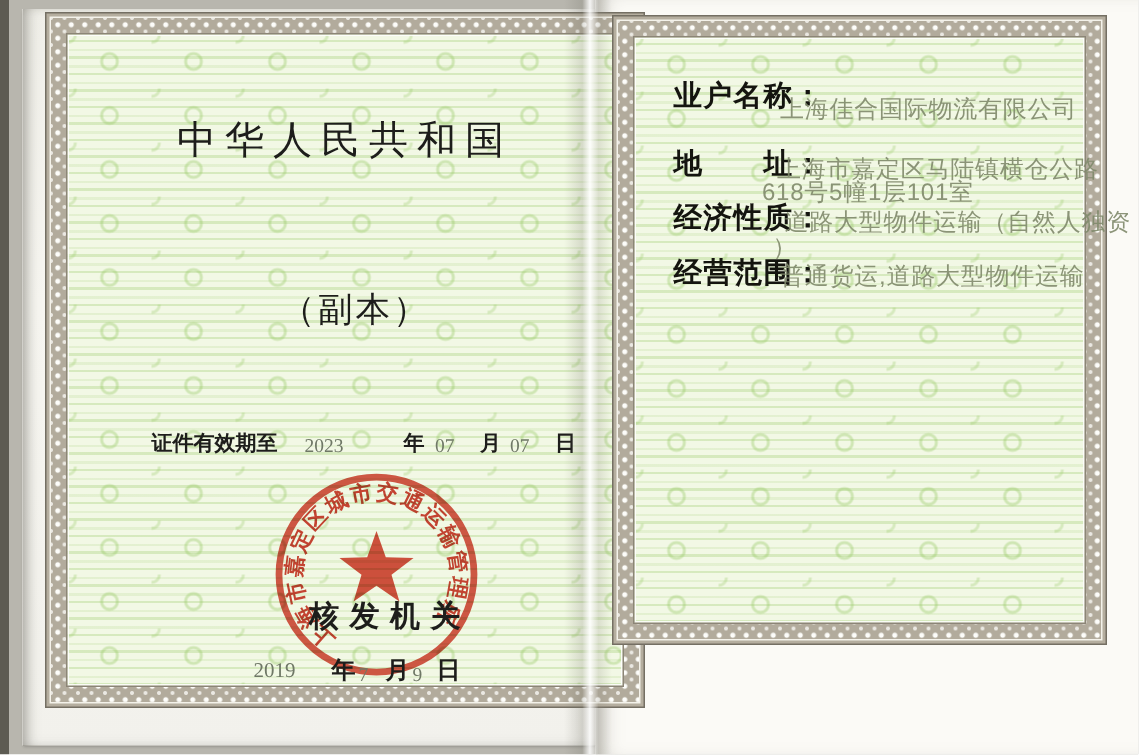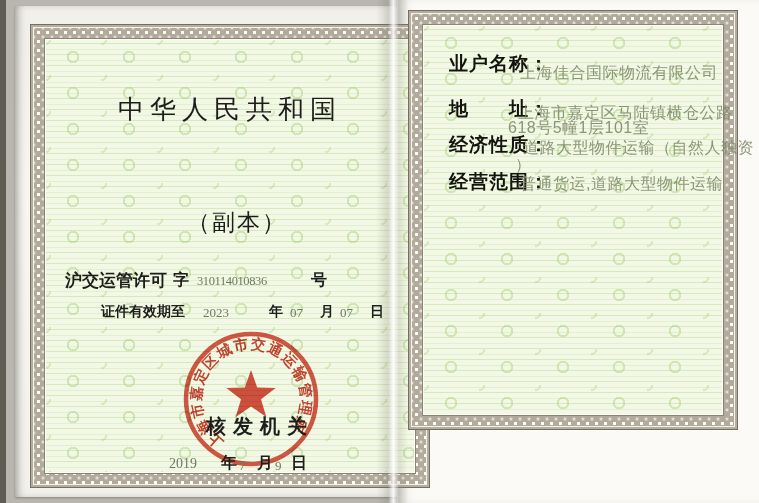--- a/index.html
+++ b/index.html
@@ -17,21 +17,21 @@
     position:absolute;left:397px;top:0;width:362px;height:503px;
     background:#fbfaf6;
     box-shadow:inset 12px 0 14px -9px rgba(125,123,113,.55);
   }
   .crease{
     position:absolute;left:376px;top:0;width:32px;height:503px;pointer-events:none;
     background:linear-gradient(90deg,rgba(0,0,0,0) 0%,rgba(100,100,88,.20) 38%,rgba(255,255,255,.85) 54%,rgba(140,138,126,.22) 72%,rgba(0,0,0,0) 100%);
   }
   
   .cert{position:absolute;border:1px solid #746f63;background:#b5ae9f;padding:2px;box-sizing:border-box;}
-  .cert-left{left:30px;top:24px;width:400px;height:464px;}
+  .cert-left{left:30px;top:8px;width:400px;height:464px;}
   .cert-right{left:408px;top:10px;width:330px;height:420px;}
   .cert-band{
     height:100%;box-sizing:border-box;padding:10px;border:1px solid #f4f2ea;
     background-color:#b2ab9c;
     background-image:
       radial-gradient(circle,#fdfdfa 1.4px,rgba(253,253,250,0) 2px),
       radial-gradient(circle,rgba(253,253,250,.75) 1px,rgba(253,253,250,0) 1.6px);
     background-size:9px 9px,9px 9px;background-position:0 0,4.5px 4.5px;
   }
   .cert-inner{
@@ -80,26 +80,20 @@
 
   <div class="cert cert-left">
     <div class="cert-band">
       <div class="cert-inner">
 
         <div class="abs t-country">中华人民共和国</div>
 
 
         <div class="abs t-copy">（副本）</div>
 
-        <div class="abs row-permit">
-          <span class="abs prefix">沪交运管许可</span>
-          <span class="abs zi">字</span>
-          <span class="abs num serif graynum">310114010836</span>
-          <span class="abs hao">号</span>
-        </div>
 
         <div class="abs row-valid">
           <span class="abs lbl">证件有效期至</span>
           <span class="abs v serif graynum" style="left:126px;">2023</span>
           <span class="abs u" style="left:192px;">年</span>
           <span class="abs v serif graynum" style="left:213px;">07</span>
           <span class="abs u" style="left:243px;">月</span>
           <span class="abs v serif graynum" style="left:263px;">07</span>
           <span class="abs u" style="left:293px;">日</span>
         </div>

